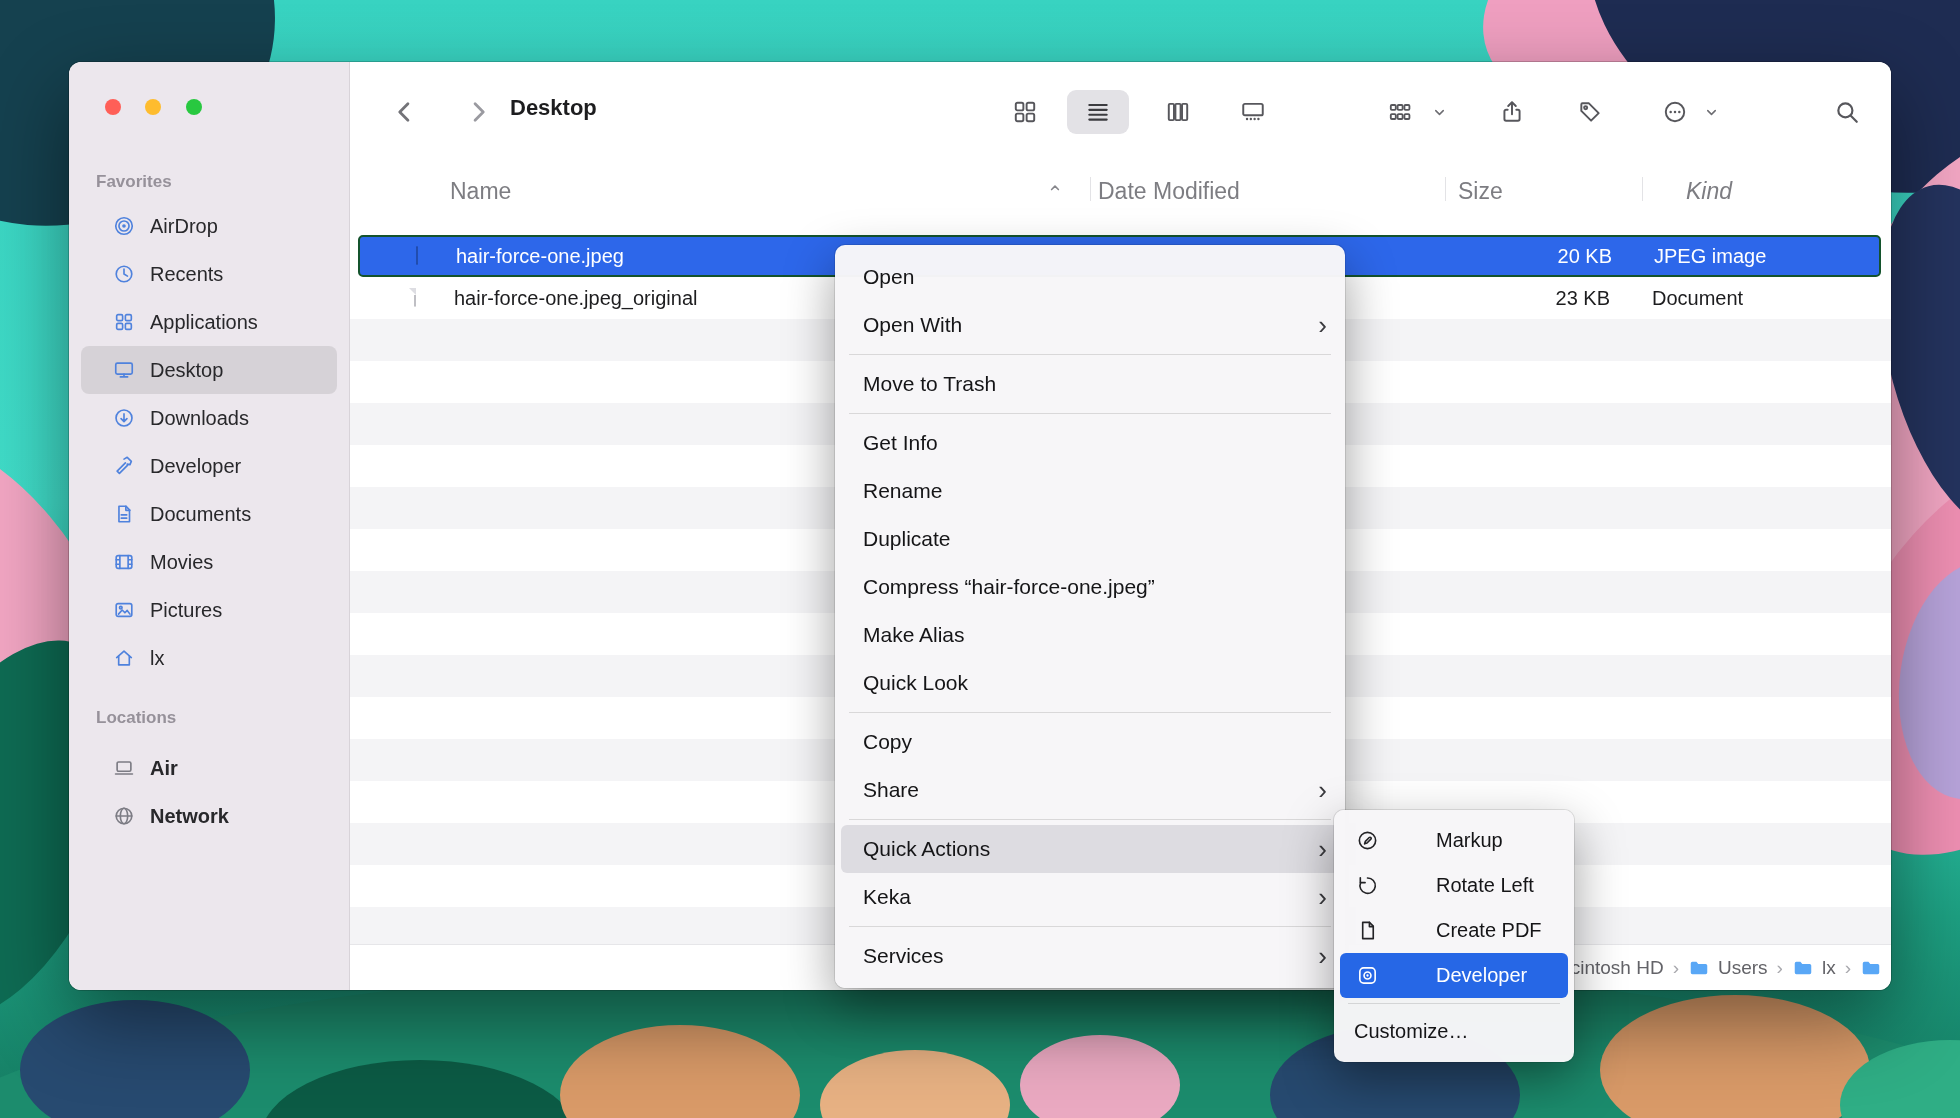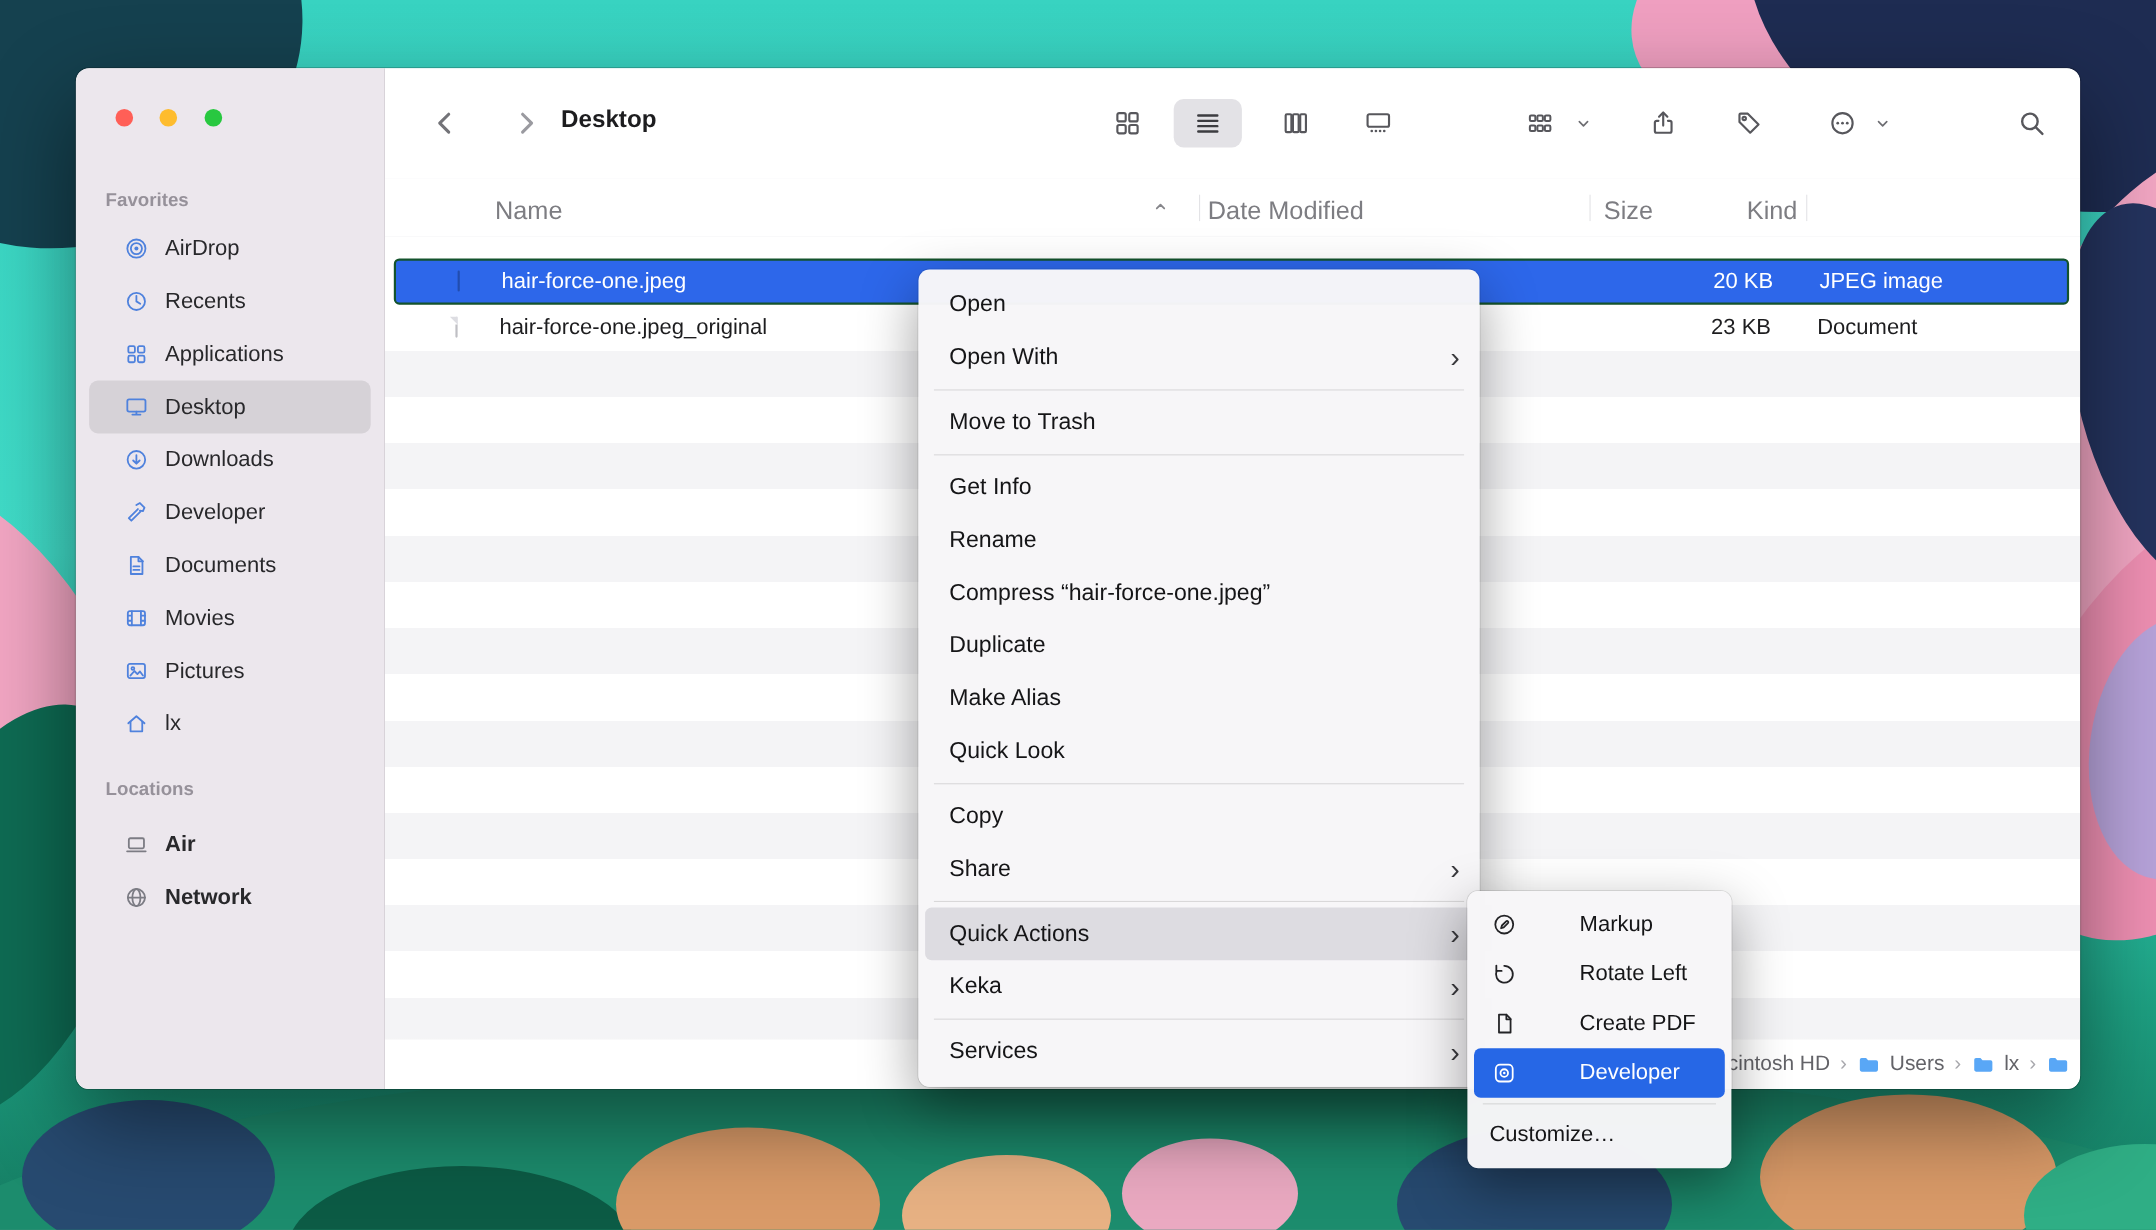--- a/index.html
+++ b/index.html
@@ -360,21 +360,21 @@
       <div class="sort-ic">
           <svg viewBox="0 0 24 24" width="18" height="18" fill="none" stroke="#86868b" stroke-width="2.2" stroke-linecap="round" stroke-linejoin="round">
             <path d="M7.5 14l4.5-4.5L16.5 14"></path>
           </svg>
         </div>
       <div class="col-div" style="left:740px;"></div>
       <div class="col-label" style="left:748px;">Date Modified</div>
       <div class="col-div" style="left:1095px;"></div>
       <div class="col-label" style="left:1108px;">Size</div>
       <div class="col-div" style="left:1292px;"></div>
-      <div class="col-label" style="left:1238px;">Kind</div>
+      <div class="col-label" style="left:1336px;font-style:italic;">Kind</div>
     </div>
 
     <div class="list">
       <div class="stripes"></div>
 
       <div class="frow sel" style="top:20px;">
         <span class="fic"><span class="thumb"></span></span>
         <span class="fname">hair-force-one.jpeg</span>
         <span class="fsize">20 KB</span>
         <span class="fkind">JPEG image</span>
@@ -441,24 +441,24 @@
       <span class="grow">Move to Trash</span>
     </div>
   <div class="msep"></div>
   <div class="mi">
       <span class="grow">Get Info</span>
     </div>
   <div class="mi">
       <span class="grow">Rename</span>
     </div>
   <div class="mi">
+      <span class="grow">Duplicate</span>
+    </div>
+  <div class="mi">
       <span class="grow">Compress “hair-force-one.jpeg”</span>
-    </div>
-  <div class="mi">
-      <span class="grow">Duplicate</span>
     </div>
   <div class="mi">
       <span class="grow">Make Alias</span>
     </div>
   <div class="mi">
       <span class="grow">Quick Look</span>
     </div>
   <div class="msep"></div>
   <div class="mi">
       <span class="grow">Copy</span>

